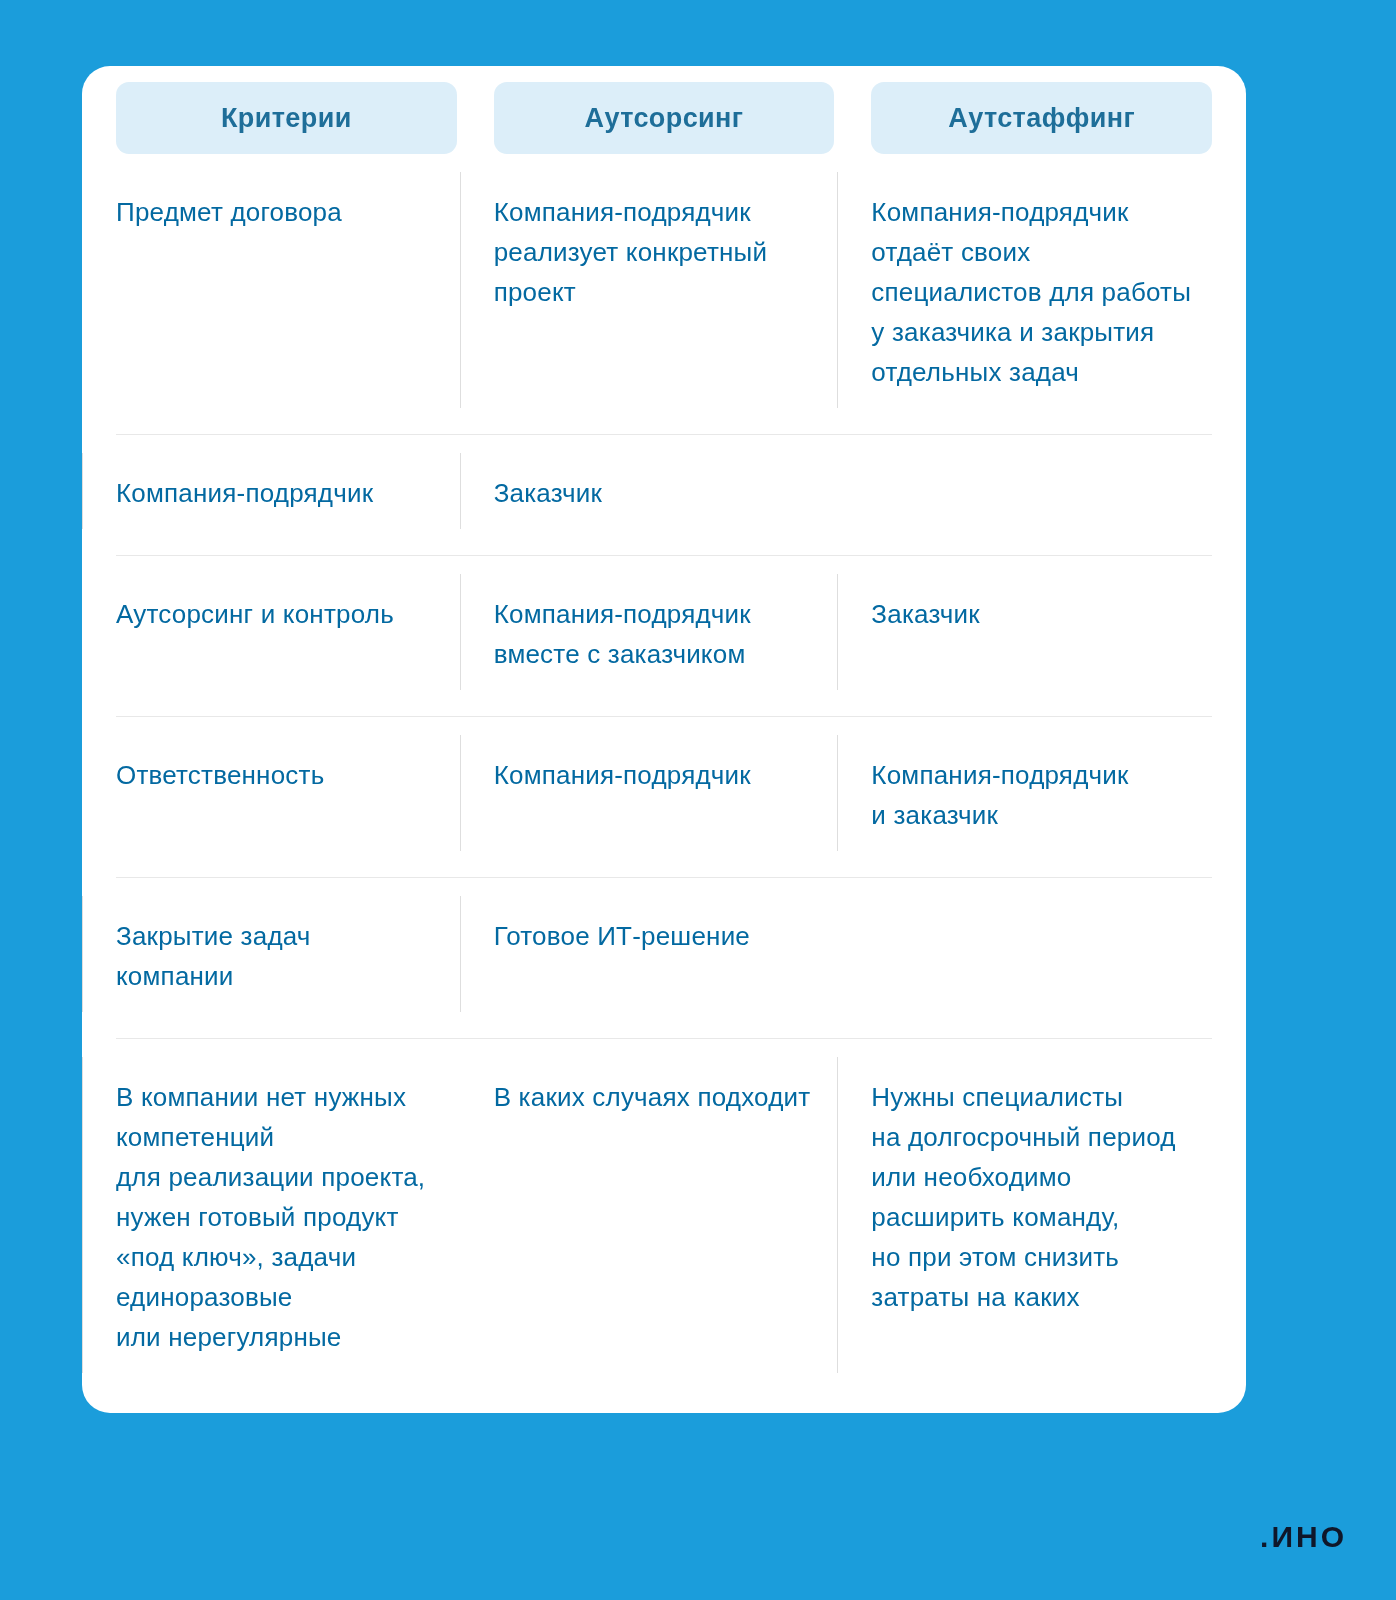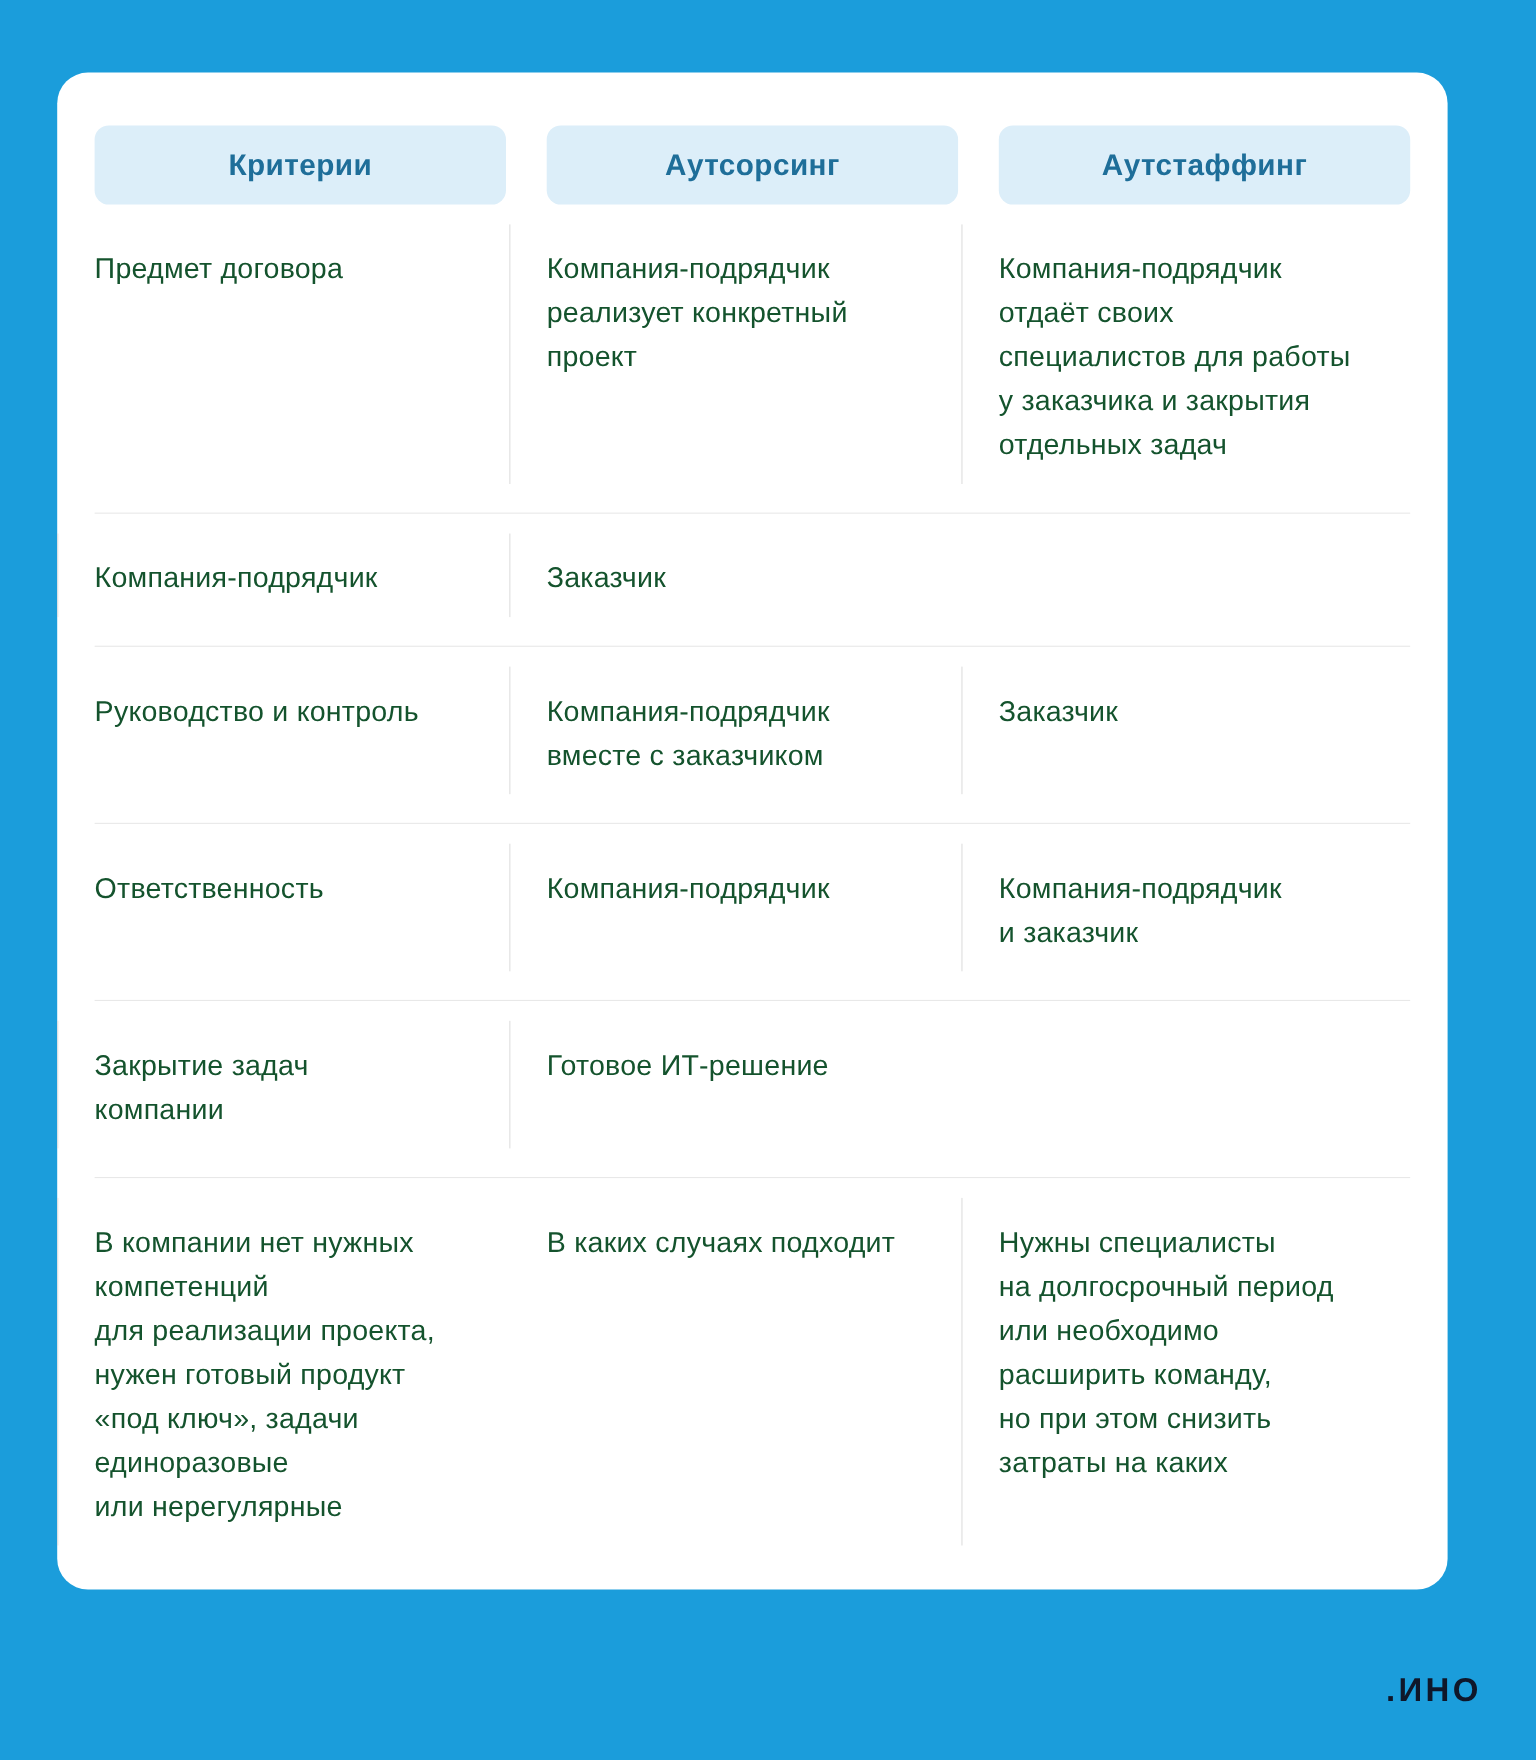--- a/index.html
+++ b/index.html
@@ -9,27 +9,27 @@
   body {
     width: 1396px;
     height: 1600px;
     position: relative;
     background: #1B9DDB;
     font-family: "Liberation Sans", "DejaVu Sans", sans-serif;
     overflow: hidden;
   }
   .card {
     position: absolute;
-    left: 52px;
+    left: 82px;
     top: 66px;
-    width: 1264px;
+    width: 1164px;
     box-sizing: border-box;
     background: #FFFFFF;
     border-radius: 28px;
-    padding: 48px 34px 56px 34px;
+    padding: 16px 34px 56px 34px;
   }
   .header-row {
     display: grid;
     grid-template-columns: repeat(3, 1fr);
     column-gap: 37px;
   }
   .pill {
     background: #DCEEF9;
     color: #1E6E99;
     border-radius: 13px;
@@ -51,21 +51,21 @@
   }
   .row-grid {
     display: grid;
     grid-template-columns: repeat(3, 1fr);
     column-gap: 37px;
   }
   .cell {
     position: relative;
     font-size: 26px;
     line-height: 40px;
-    color: #14532d;
+    color: #0369a1;
     letter-spacing: 0.2px;
     white-space: pre-line;
   }
   .cell.val::before {
     content: "";
     position: absolute;
     left: -34px;
     top: -20px;
     bottom: -16px;
     width: 1px;
@@ -114,21 +114,21 @@
 
   <div class="row">
     <div class="row-grid">
       <div class="cell val">Компания-подрядчик</div>
       <div class="cell val">Заказчик</div>
     </div>
   </div>
 
   <div class="row">
     <div class="row-grid">
-      <div class="cell">Руководство и контроль</div>
+      <div class="cell">Аутсорсинг и контроль</div>
       <div class="cell val">Компания-подрядчик
 вместе с заказчиком</div>
       <div class="cell val">Заказчик</div>
     </div>
   </div>
 
   <div class="row">
     <div class="row-grid">
       <div class="cell">Ответственность</div>
       <div class="cell val">Компания-подрядчик</div>

